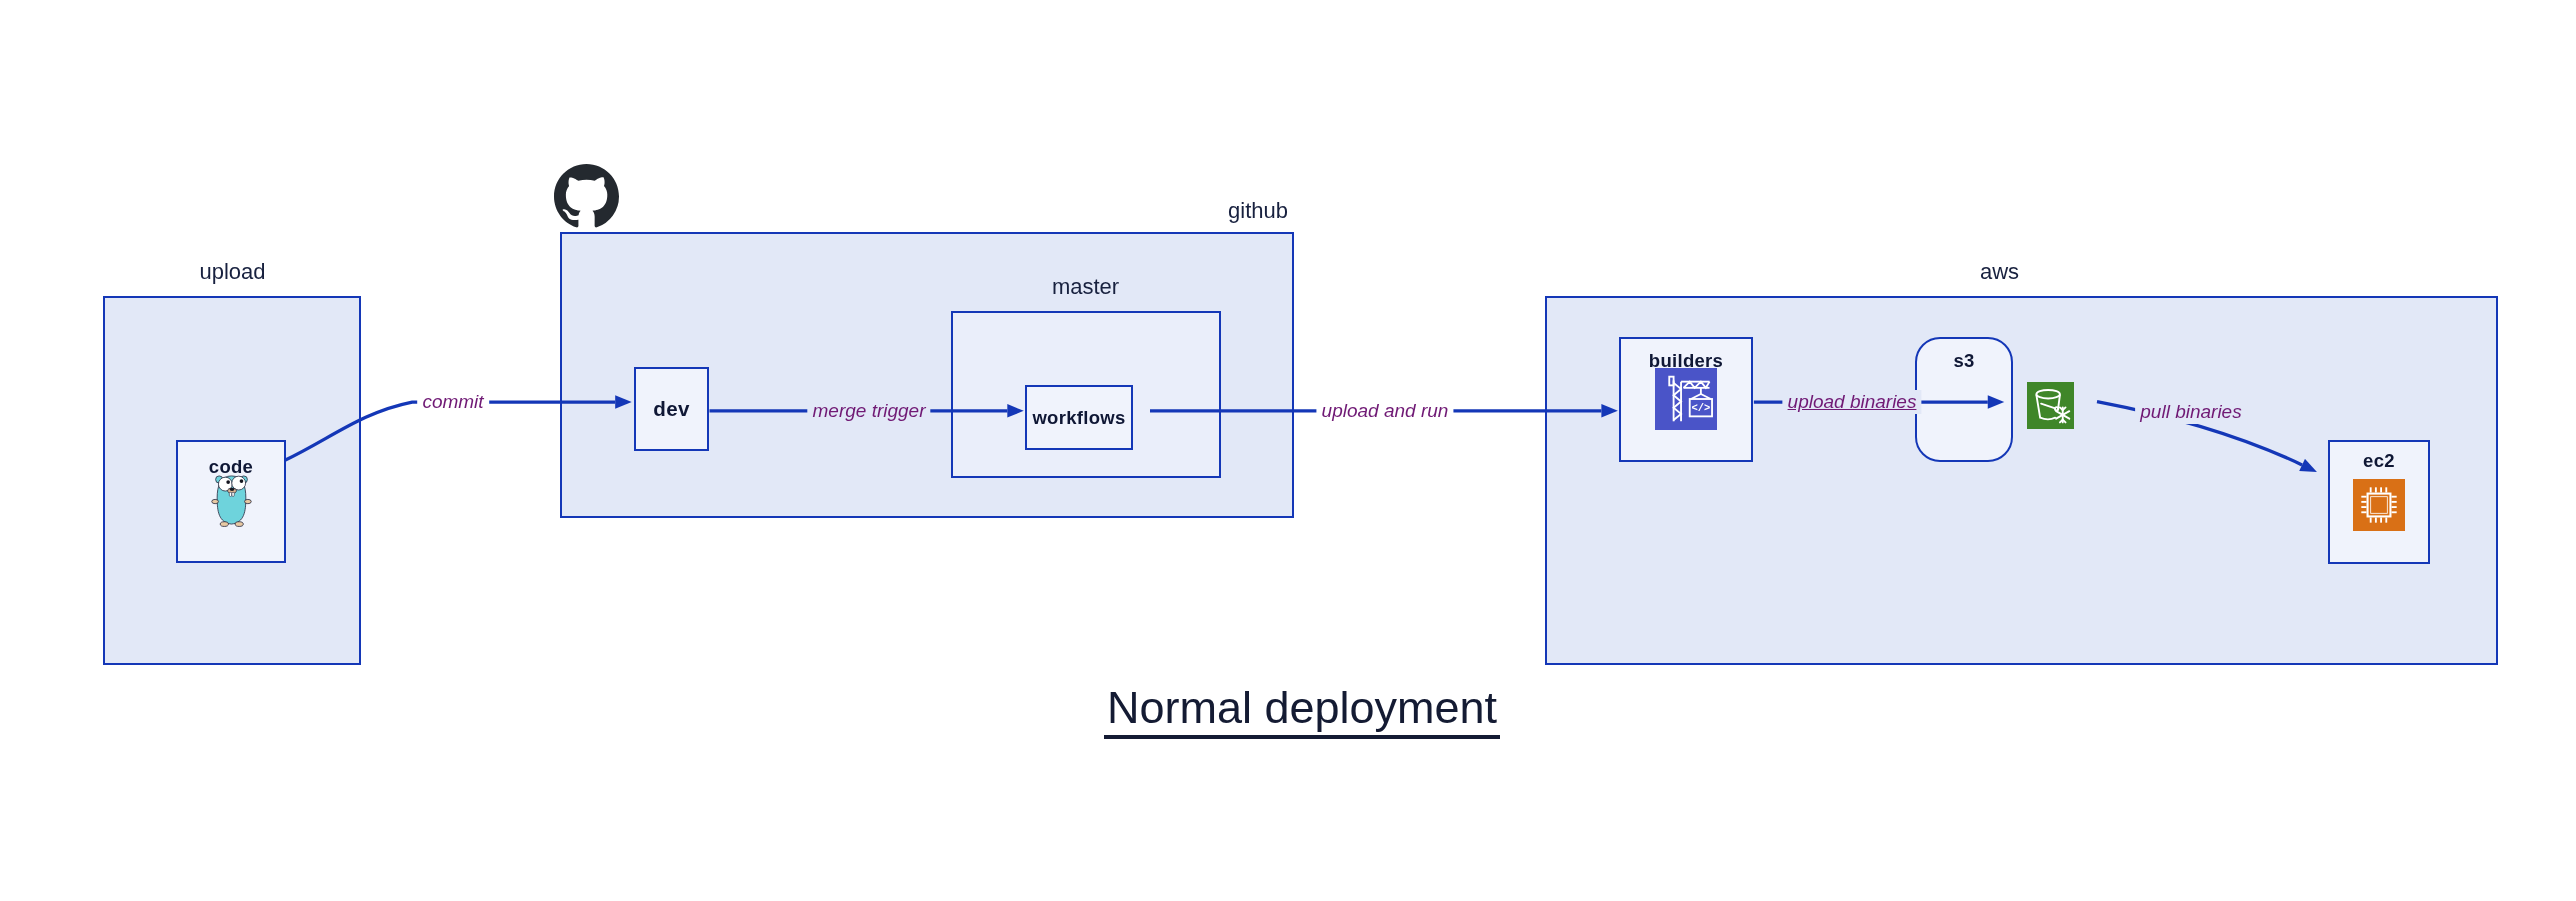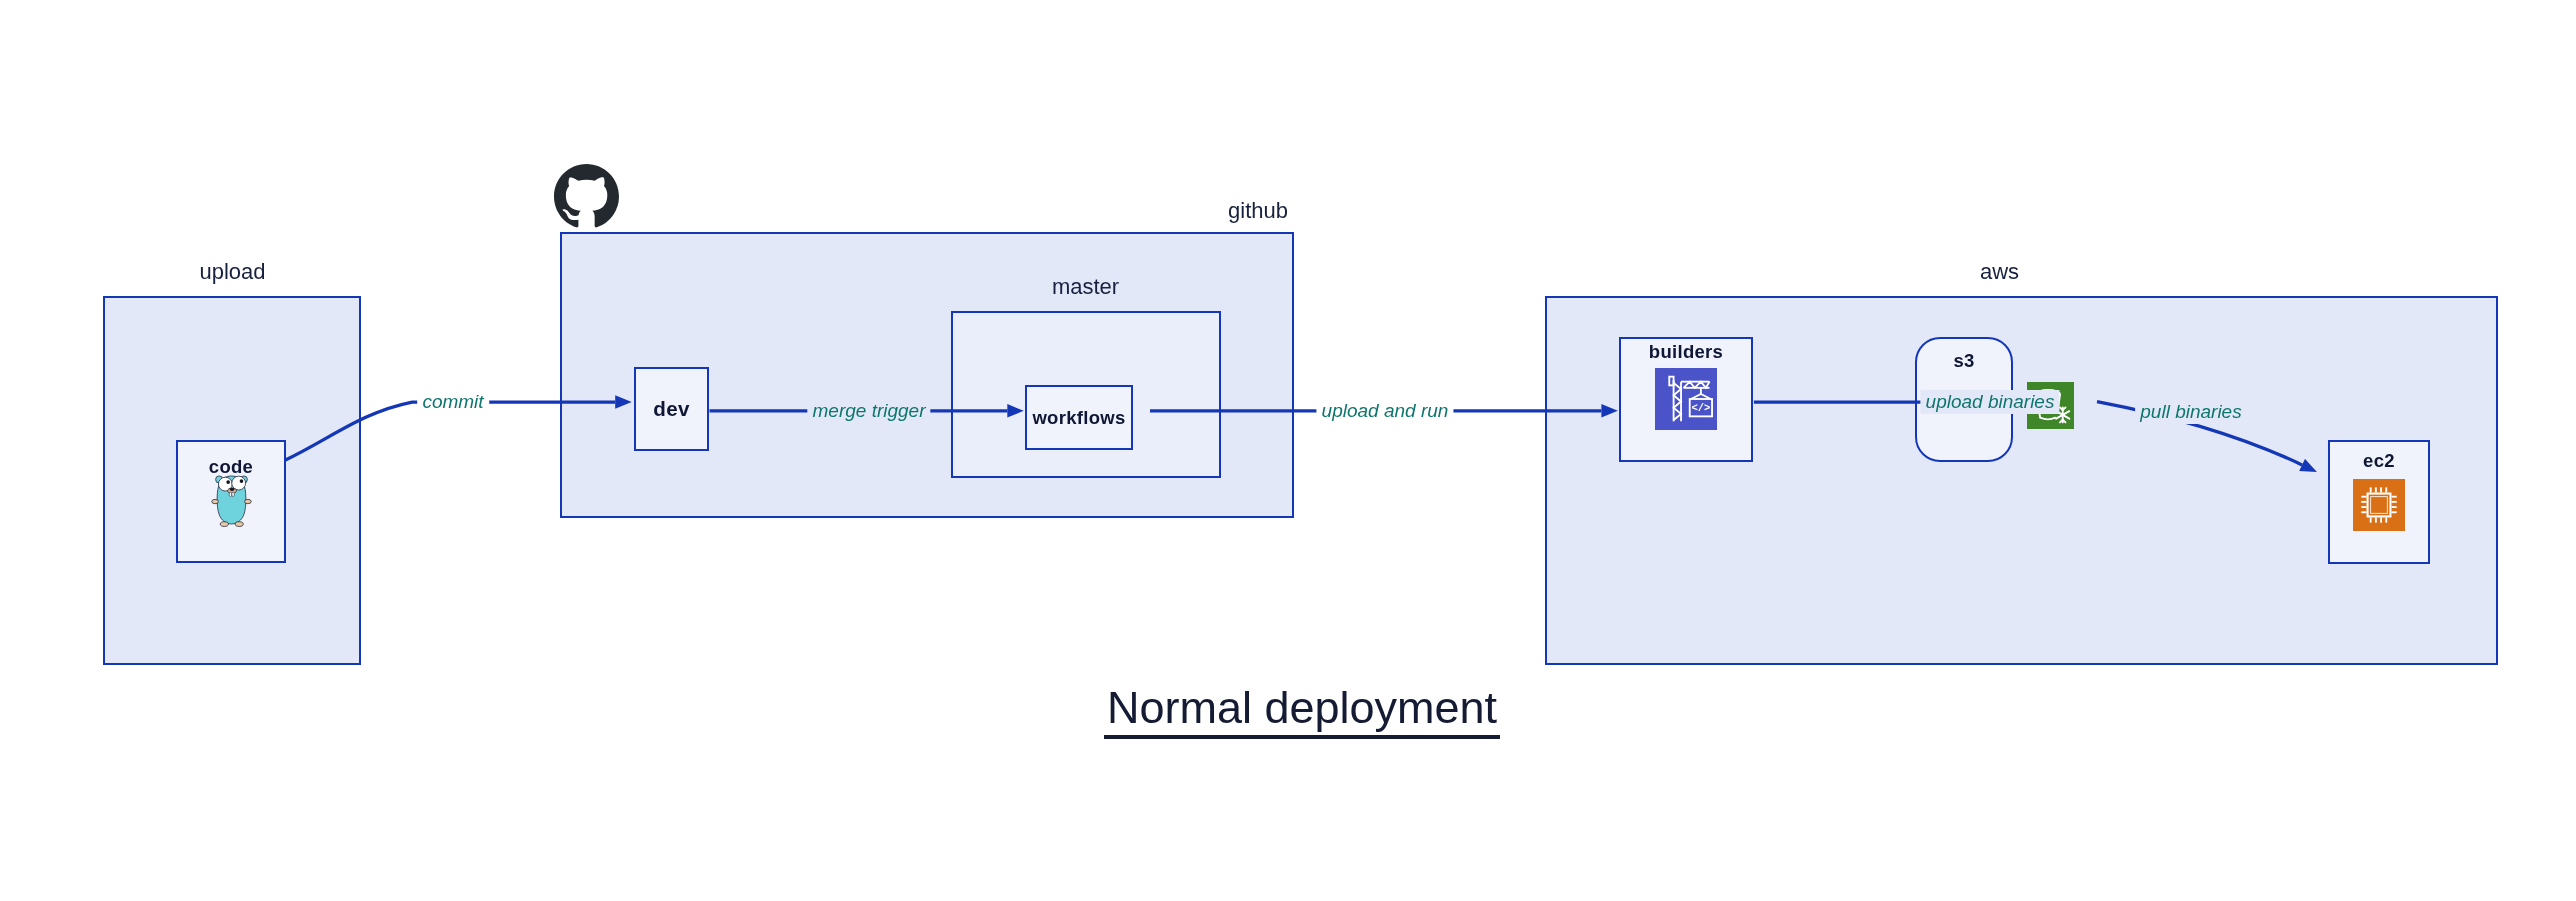--- a/index.html
+++ b/index.html
@@ -14,21 +14,21 @@
   .outer-label{
     position:absolute;font-size:22px;font-weight:500;color:#18213f;line-height:30px;
   }
   .node-label{
     font-size:18.5px;font-weight:bold;color:#0f1735;letter-spacing:0.3px;
   }
   .node-label.abs{position:absolute;left:0;right:0;text-align:center;}
   .center-flex{display:flex;align-items:center;justify-content:center;}
   .edge-label{
     position:absolute;transform:translate(-50%,-50%);
-    font-size:19px;font-style:italic;color:#0f766e;
+    font-size:19px;font-style:italic;color:#701a75;
     padding:1px 5.2px;white-space:nowrap;z-index:5;
   }
   .bg-white{background:#ffffff;}
   .bg-outer{background:#e2e8f7;}
   svg.edges{position:absolute;left:0;top:0;z-index:3;pointer-events:none;}
   .icon{position:absolute;}
   .title-wrap{
     position:absolute;left:0;top:685px;width:2604px;text-align:center;
   }
   .title-text{
@@ -88,21 +88,21 @@
 
   <div class="box inner-fill center-flex" style="left:634px;top:367px;width:75px;height:84px;">
     <span class="node-label" style="font-size:20.6px;">dev</span>
   </div>
 
   <div class="box inner-fill center-flex" style="left:1025px;top:385px;width:108px;height:65px;">
     <span class="node-label">workflows</span>
   </div>
 
   <div class="box inner-fill" style="left:1619px;top:337px;width:134px;height:125px;">
-    <div class="node-label abs" style="top:2px;">builders</div>
+    <div class="node-label abs" style="top:11px;">builders</div>
   </div>
   <div class="icon" style="left:1655px;top:368px;width:62px;height:62px;">
     <svg width="62" height="62" viewBox="0 0 100 100">
       <rect x="0" y="0" width="100" height="100" fill="#4a54c8"></rect>
       <g stroke="#ffffff" stroke-width="3" fill="none">
         <rect x="23" y="14" width="7" height="14"></rect>
         <line x1="30" y1="20" x2="30" y2="86"></line>
         <line x1="42" y1="22" x2="42" y2="86"></line>
         <polyline points="30,24 42,34 30,44 42,54 30,64 42,74 30,84"></polyline>
         <line x1="42" y1="22" x2="88" y2="22"></line>
@@ -181,21 +181,21 @@
       <path d="M 1377 797 L 1955 797" marker-end="url(#arrow)"></path>
       <path d="M 2232 797 L 3108 797" marker-end="url(#arrow)"></path>
       <path d="M 3404 780 L 3858 780" marker-end="url(#arrow)"></path>
       <path d="M 4070 779 C 4180 800, 4330 836, 4468 902" marker-end="url(#arrow)"></path>
     </g>
   </svg>
 
   <div class="edge-label bg-white" style="left:453px;top:402px;">commit</div>
   <div class="edge-label bg-outer" style="left:869px;top:411px;">merge trigger</div>
   <div class="edge-label bg-white" style="left:1385px;top:411px;">upload and run</div>
-  <div class="edge-label bg-outer" style="left:1990px;top:402px;">upload binaries</div>
+  <div class="edge-label bg-outer" style="left:1852px;top:402px;text-decoration:underline;">upload binaries</div>
   <div class="edge-label bg-outer" style="left:2191px;top:412px;">pull binaries</div>
 
   <div class="title-wrap">
     <span class="title-text">Normal deployment</span>
   </div>
 
 </div>
 
 
 </body></html>

